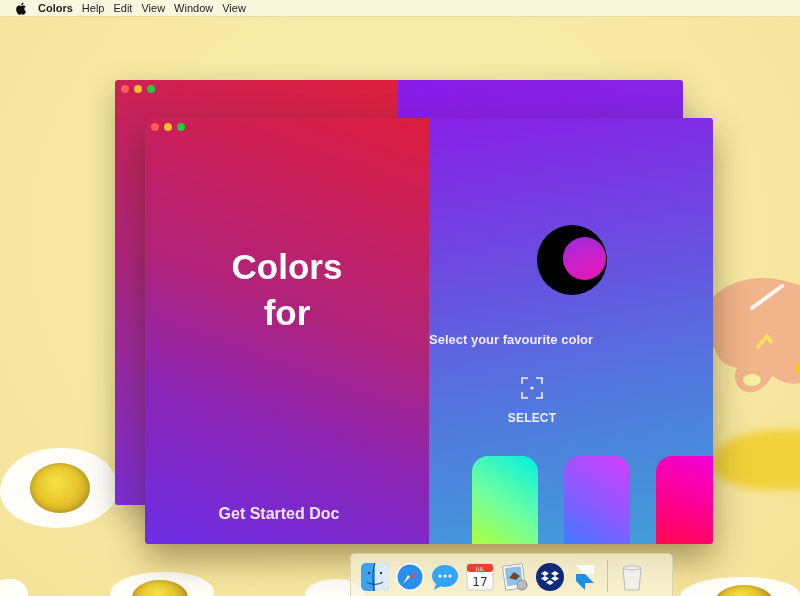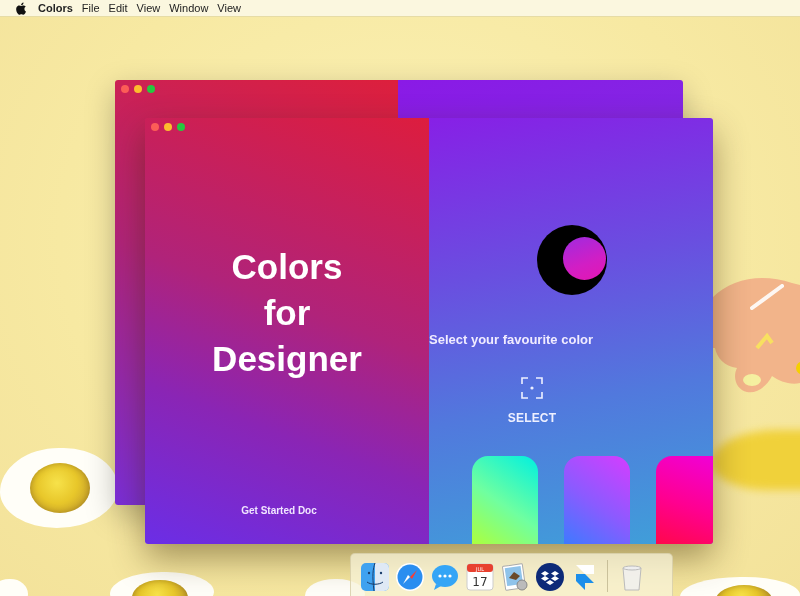--- a/index.html
+++ b/index.html
@@ -77,21 +77,21 @@
   .traffic .min { background: #fdbc2e; }
   .traffic .max { background: #27c840; }
 
   .hero-title {
     position: absolute; left: 0; width: 284px; top: 126px;
     text-align: center; color: #fff; font-weight: bold;
     font-size: 35px; line-height: 46px;
   }
   .get-started {
     position: absolute; left: 0; width: 268px; top: 387px;
-    text-align: center; color: #f1e6ff; font-weight: bold; font-size: 10px;
+    text-align: center; color: #f1e6ff; font-weight: bold; font-size: 16px;
     cursor: pointer;
   }
 
   .picker-preview {
     position: absolute; left: 108px; top: 107px; width: 70px; height: 70px;
     border-radius: 50%; background: #000;
   }
   .picker-preview .inner {
     position: absolute; left: 26px; top: 12px; width: 43px; height: 43px; border-radius: 50%;
     background: linear-gradient(160deg, #9f2be0 0%, #d21ec4 60%, #e416b2 100%);
@@ -159,21 +159,21 @@
   </svg>
 </div>
 
 <div class="menubar">
   <span class="apple">
     <svg width="11" height="13" viewBox="0 0 11 13">
         <path d="M8.4 6.9c0-1.5 1.2-2.2 1.3-2.3-.7-1-1.8-1.2-2.2-1.2-.9-.1-1.8.6-2.3.6s-1.2-.5-2-.5C2.2 3.5 1.2 4.1.7 5.1c-1.1 1.9-.3 4.6.8 6.1.5.7 1.1 1.6 1.9 1.5.8 0 1-.5 2-.5s1.2.5 2 .5 1.3-.8 1.8-1.5c.6-.8.8-1.6.8-1.7 0 0-1.6-.6-1.6-2.6zM6.9 2.4C7.3 1.9 7.6 1.2 7.5.5 6.9.5 6.1.9 5.7 1.4c-.4.4-.7 1.1-.6 1.8.7 0 1.4-.4 1.8-.8z" fill="#111"></path>
       </svg>
   </span>
   <span class="menu-item app">Colors</span>
-  <span class="menu-item">File</span>
+  <span class="menu-item">Help</span>
   <span class="menu-item">Edit</span>
   <span class="menu-item">View</span>
   <span class="menu-item">Window</span>
   <span class="menu-item">View</span>
 </div>
 
 <div class="window win-back">
   <div class="left"></div>
   <div class="right"></div>
   <div class="traffic">
@@ -181,21 +181,20 @@
     <span class="min"></span>
     <span class="max"></span>
   </div>
 </div>
 
 <div class="window win-front">
   <div class="left">
     <div class="hero-title">
       <div>Colors</div>
       <div>for</div>
-      <div>Designer</div>
     </div>
     <div class="get-started">Get Started Doc</div>
   </div>
   <div class="right">
     <div class="picker-preview">
       <div class="inner"></div>
     </div>
     <div class="prompt">Select your favourite color</div>
 
     <div class="action select">

